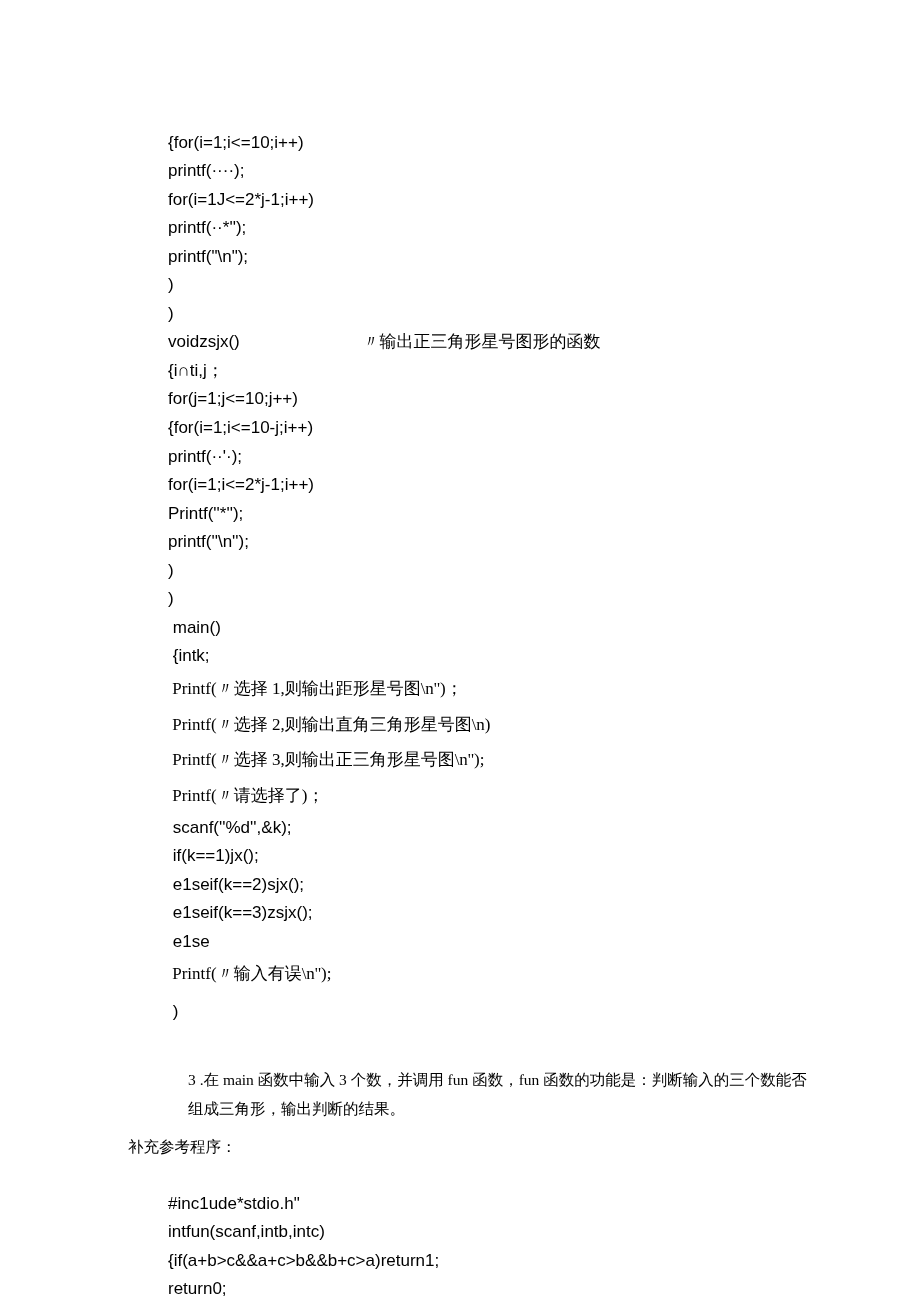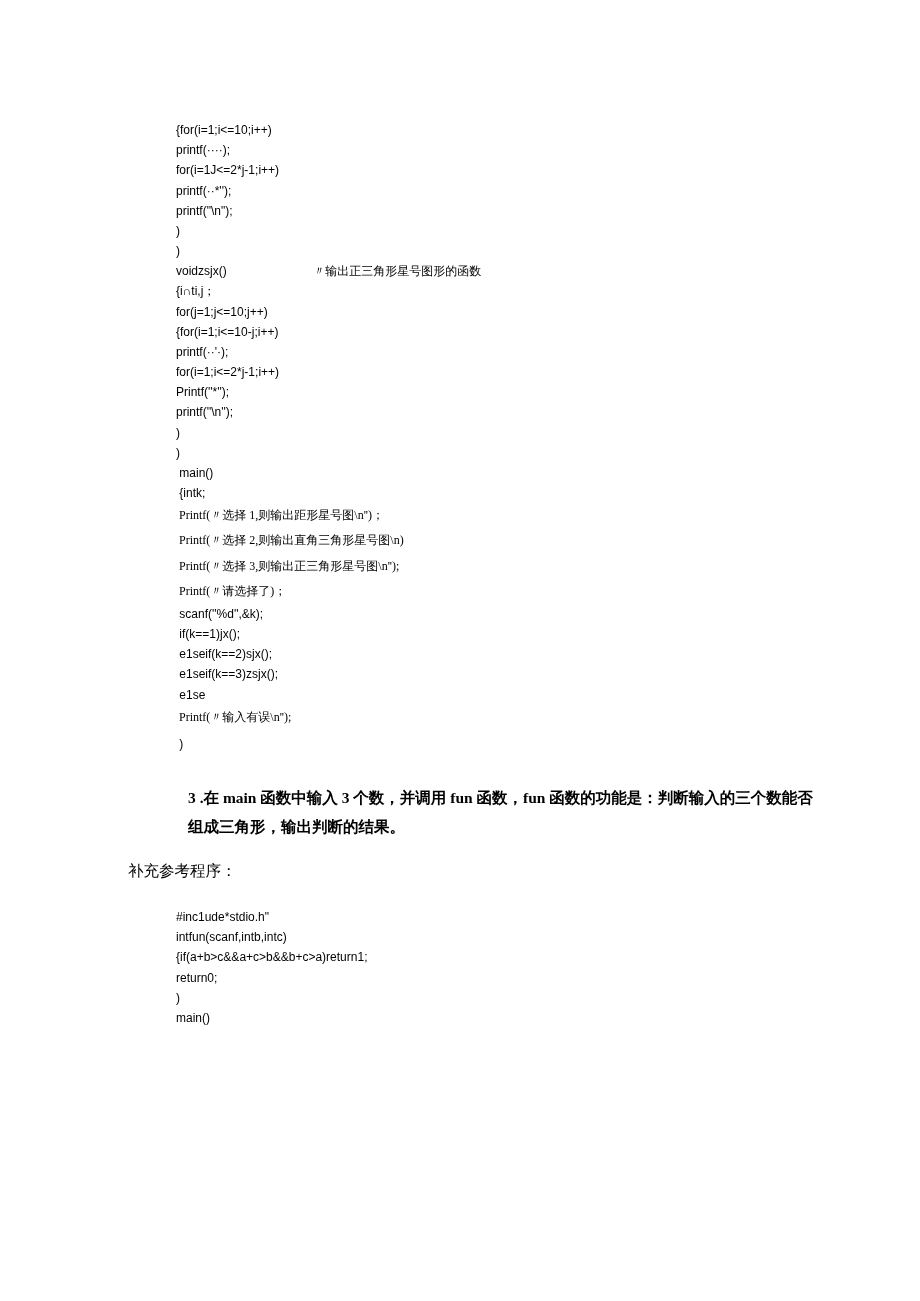--- a/index.html
+++ b/index.html
@@ -14,39 +14,37 @@
     height: 1301px;
     box-sizing: border-box;
     padding-top: 100px;
     padding-left: 168px;
     padding-right: 100px;
   }
   .code-block {
     font-family: Arial, "Helvetica", sans-serif;
     white-space: pre;
     line-height: 1.68;
-    font-size: 12px;
-    margin-left: 8px;
+    font-size: 17px;
   }
   .inline-cn {
     font-family: "SimSun", "宋体", serif;
   }
   .question {
     font-family: "SimSun", "宋体", serif;
-    margin-top: 24px;
+    margin-top: 32px;
     margin-bottom: 6px;
     margin-left: 20px;
     text-indent: 0;
     line-height: 1.9;
-    font-weight: bold;
   }
   .supp {
-    font-family: Liberation Mono, monospace;
+    font-family: Liberation Serif, serif;
     margin-left: -40px;
-    margin-top: 16px;
+    margin-top: 8px;
     margin-bottom: 0;
     line-height: 1.9;
   }
   .comment {
     display: inline-block;
   }
 </style>
 </head>
 <body>
 

